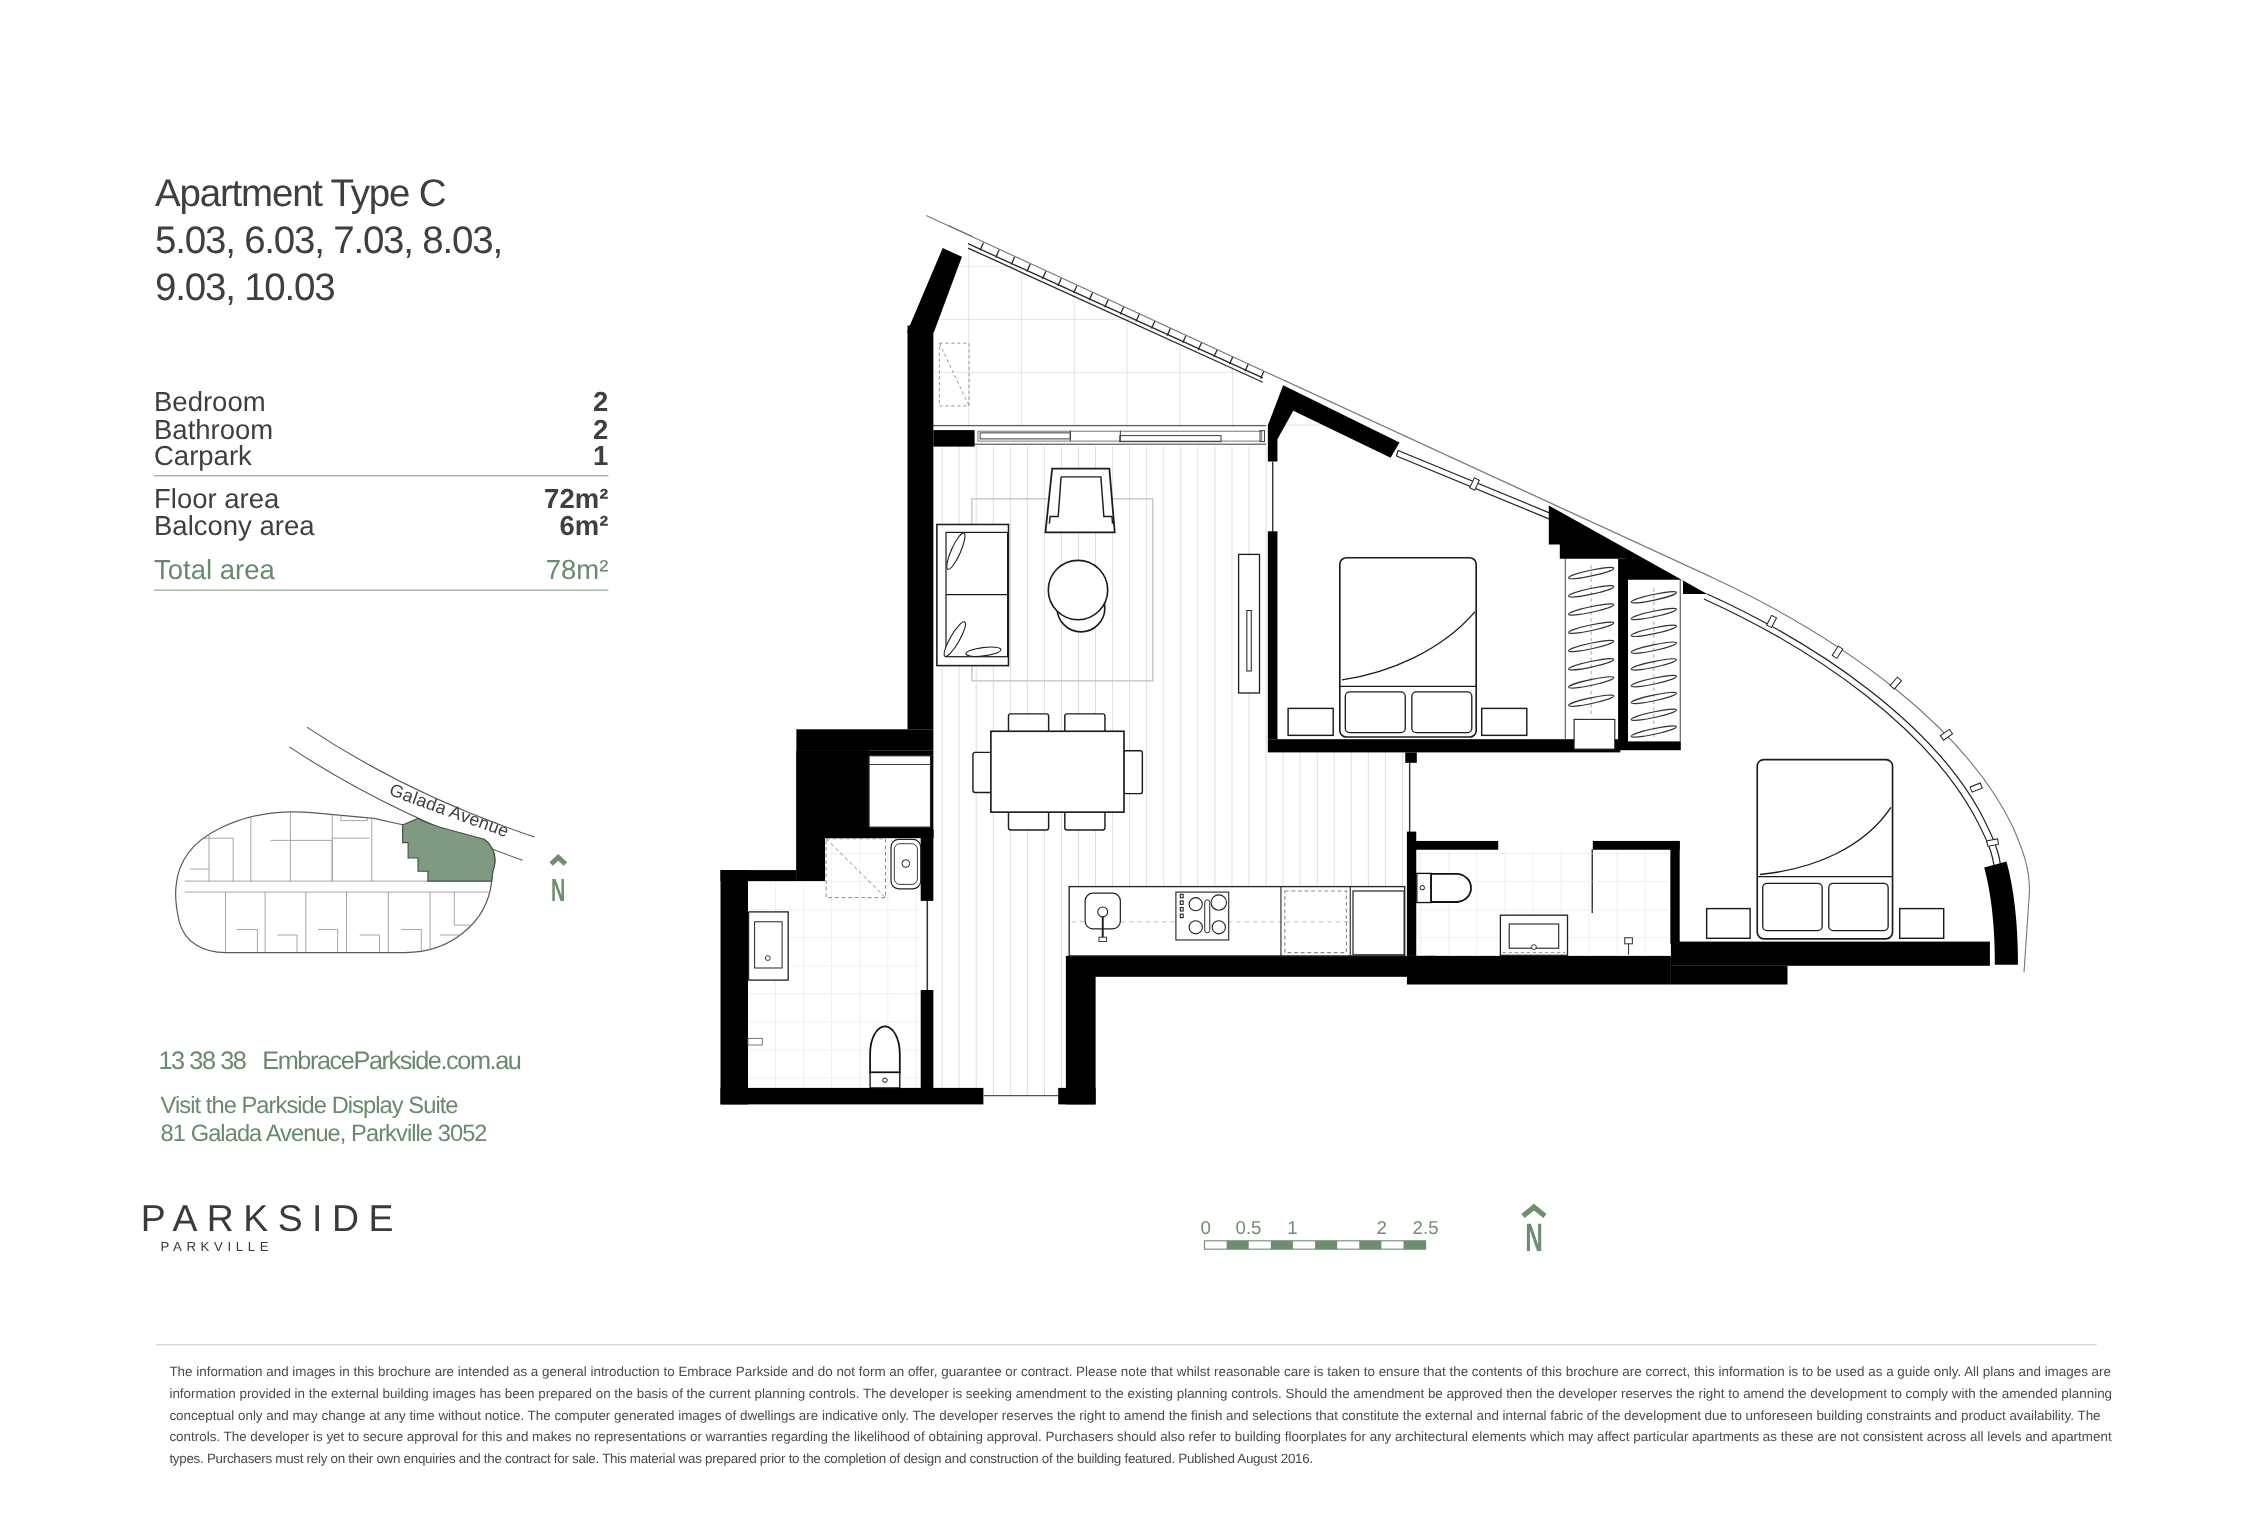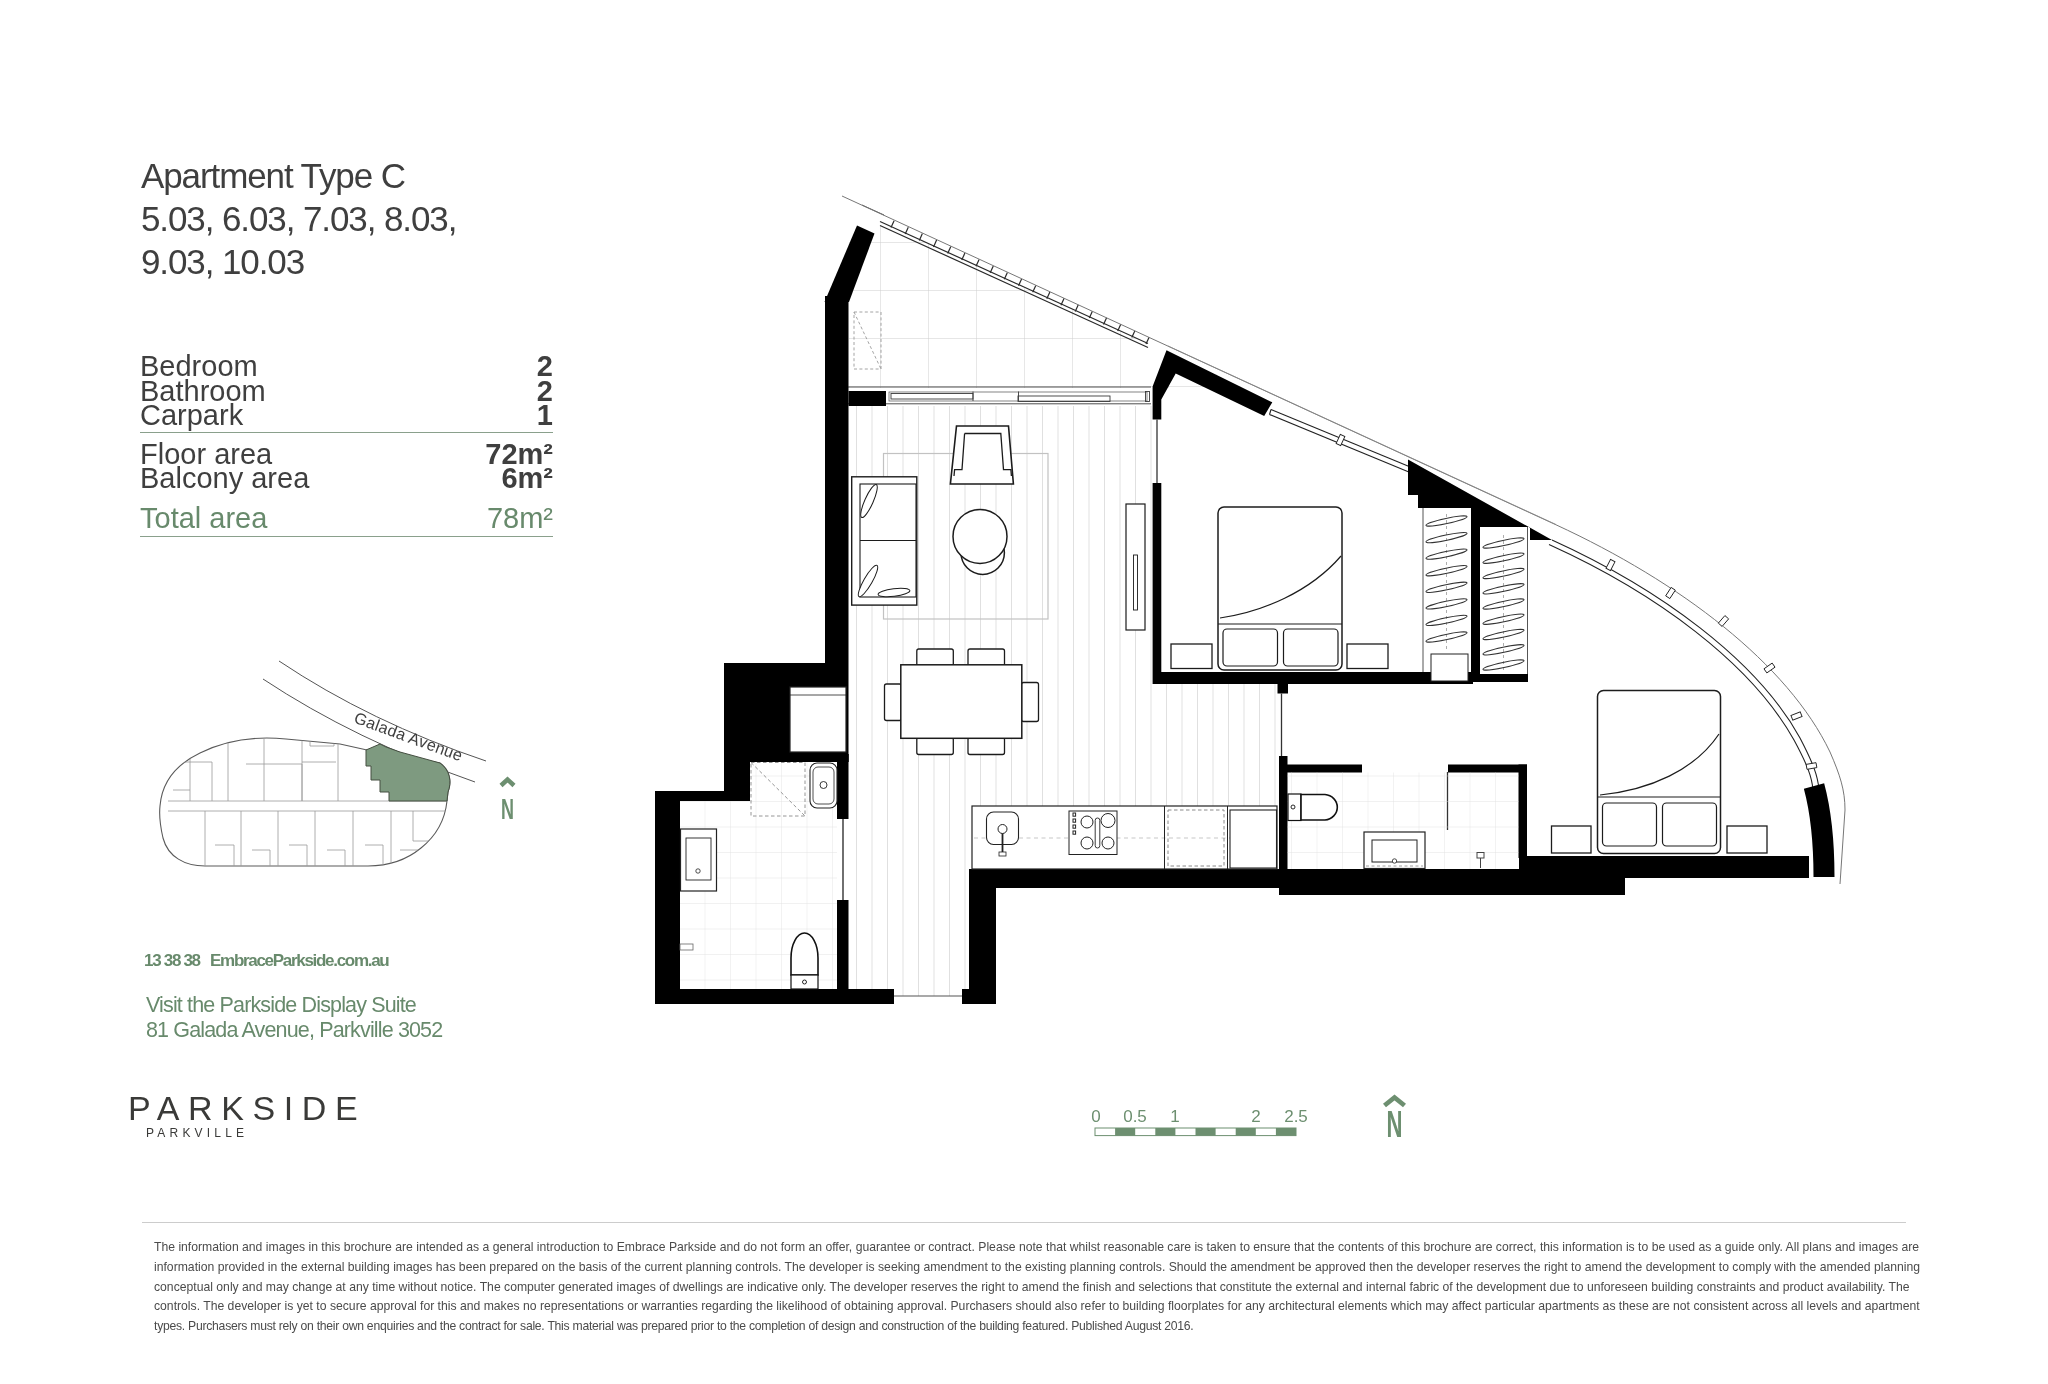--- a/index.html
+++ b/index.html
@@ -10,40 +10,40 @@
   .grn{color:#688a6c;}
   svg{display:block;}
   svg text{font-family:"Liberation Sans",sans-serif;}
 </style>
 </head>
 <body>
 <div id="page">
 
 <div class="abs dk" style="left:141px;top:154px;font-size:35px;line-height:43px;letter-spacing:-1.1px;">Apartment Type C<br>5.03, 6.03, 7.03, 8.03,<br>9.03, 10.03</div>
 
-<div class="abs" style="left:140px;top:354px;width:413px;font-size:29px;line-height:24.6px;color:#3f3f3f;">
+<div class="abs" style="left:140px;top:354px;width:413px;font-size:25px;line-height:24.6px;color:#3f3f3f;">
 
   <div style="position:relative;">Bedroom<span style="position:absolute;right:0;font-weight:bold;">2</span></div>
 
   <div style="position:relative;">Bathroom<span style="position:absolute;right:0;font-weight:bold;">2</span></div>
 
   <div style="position:relative;">Carpark<span style="position:absolute;right:0;font-weight:bold;">1</span></div>
 
   <div style="height:0;border-top:1.5px solid #8aa08c;margin:4px 0 9px 0;"></div>
 
   <div style="position:relative;">Floor area<span style="position:absolute;right:0;font-weight:bold;">72m²</span></div>
 
   <div style="position:relative;">Balcony area<span style="position:absolute;right:0;font-weight:bold;text-align:right;">6m²</span></div>
 
   <div style="position:relative;color:#688a6c;font-weight:normal;margin-top:15px;">Total area<span style="position:absolute;right:0;">78m²</span></div>
 
   <div style="height:0;border-top:1.5px solid #8aa08c;margin-top:5px;"></div>
 </div>
 
-<div class="abs grn" style="left:144px;top:951px;font-size:17px;font-weight:bold;letter-spacing:-1.3px;">13 38 38&nbsp;&nbsp;&nbsp;EmbraceParkside.com.au</div>
+<div class="abs grn" style="left:144px;top:951px;font-size:23px;font-weight:normal;letter-spacing:-1.3px;">13 38 38&nbsp;&nbsp;&nbsp;EmbraceParkside.com.au</div>
 
 <div class="abs grn" style="left:146px;top:993px;font-size:21.5px;line-height:24.8px;letter-spacing:-0.85px;">Visit the Parkside Display Suite<br>81 Galada Avenue, Parkville 3052</div>
 
 <div class="abs" style="left:128px;top:1089px;font-size:34px;letter-spacing:8.6px;color:#3a3a38;">PARKSIDE</div>
 
 <div class="abs" style="left:146px;top:1126px;font-size:12px;letter-spacing:4.2px;color:#3a3a38;">PARKVILLE</div>
 
 <div class="abs" style="left:142px;top:1222px;width:1764px;height:0;border-top:1px solid #cccccc;"></div>
 
 <div class="abs" style="left:142px;top:1238.4px;width:1766px;font-size:12.2px;line-height:19.6px;color:#4b4b4b;white-space:nowrap;margin-left:12px;">

